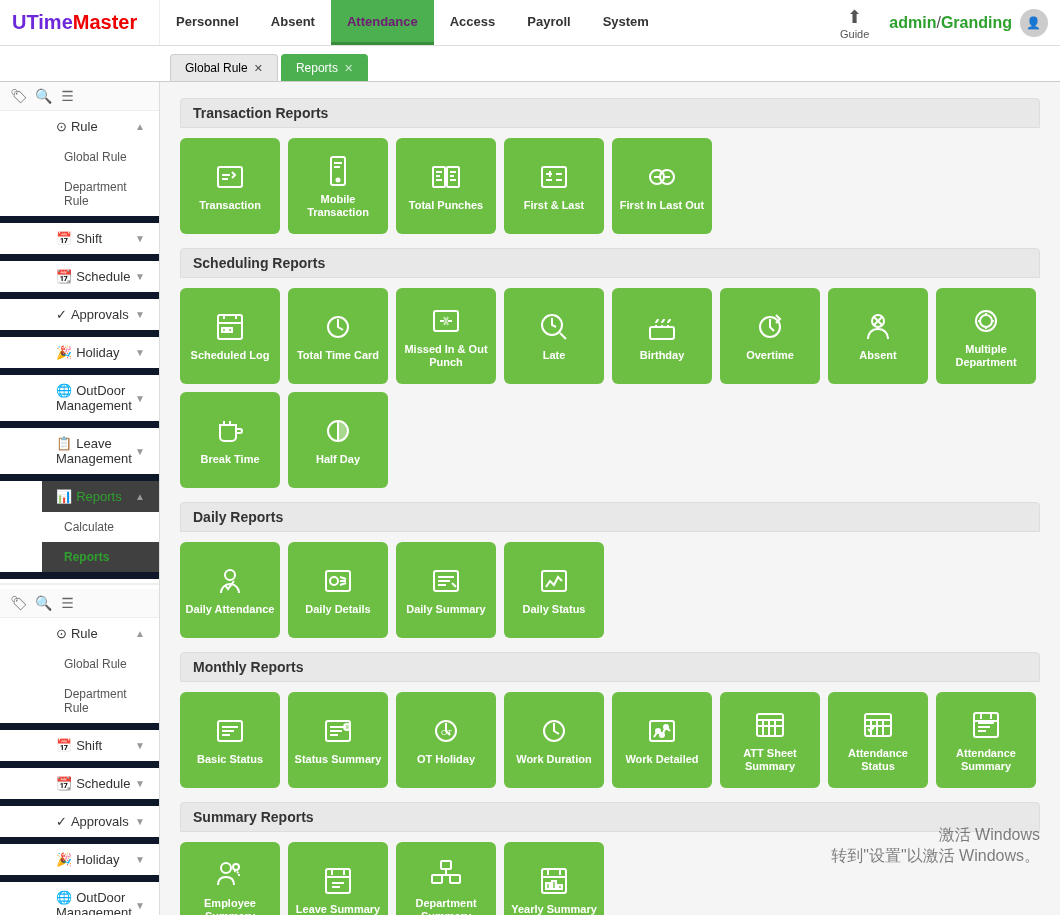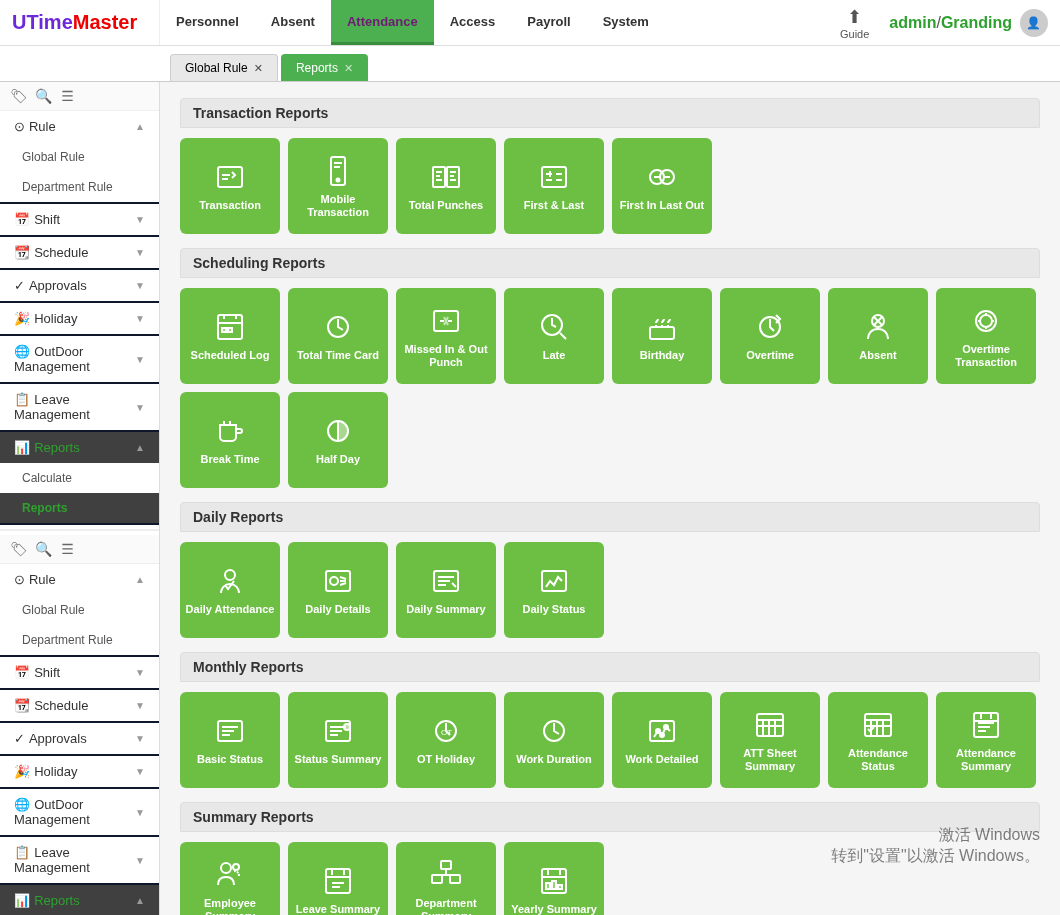--- a/index.html
+++ b/index.html
@@ -108,21 +108,22 @@
 
     
     .sidebar {
       width: 160px;
       background: #fff;
       border-right: 1px solid #ddd;
       overflow-y: auto;
       flex-shrink: 0;
     }
     .sidebar-section {
-      border-bottom: 2px solid #0f172a;
+      border-bottom: 7px solid #0f172a;
+      padding-left: 42px;
     }
     .sidebar-tools {
       display: flex;
       align-items: center;
       padding: 6px 10px;
       gap: 8px;
       border-bottom: 1px solid #eee;
       background: #fafafa;
     }
     .sidebar-item {
@@ -505,21 +506,21 @@
           <path d="M22 8l-8 8M14 8l8 8" stroke="white"></path>
         </svg>
         <span class="card-label">Absent</span>
       </div>
       <div class="report-card">
         <svg class="card-svg" viewBox="0 0 36 36" fill="none" stroke="white" stroke-width="2">
           <circle cx="18" cy="18" r="10" stroke="white" fill="none"></circle>
           <circle cx="18" cy="18" r="6" stroke="white" fill="none"></circle>
           <path d="M18 10v3M18 23v3M10 18h3M23 18h3" stroke="white"></path>
         </svg>
-        <span class="card-label">Overtime Transaction</span>
+        <span class="card-label">Multiple Department</span>
       </div>
       <div class="report-card">
         <svg class="card-svg" viewBox="0 0 36 36" fill="none" stroke="white" stroke-width="2">
           <path d="M8 12h16v12a4 4 0 01-4 4H12a4 4 0 01-4-4V12z" stroke="white" fill="none"></path>
           <path d="M24 16h4a2 2 0 010 4h-4" stroke="white"></path>
           <path d="M12 8v4M18 8v4" stroke="white"></path>
         </svg>
         <span class="card-label">Break Time</span>
       </div>
       <div class="report-card">

